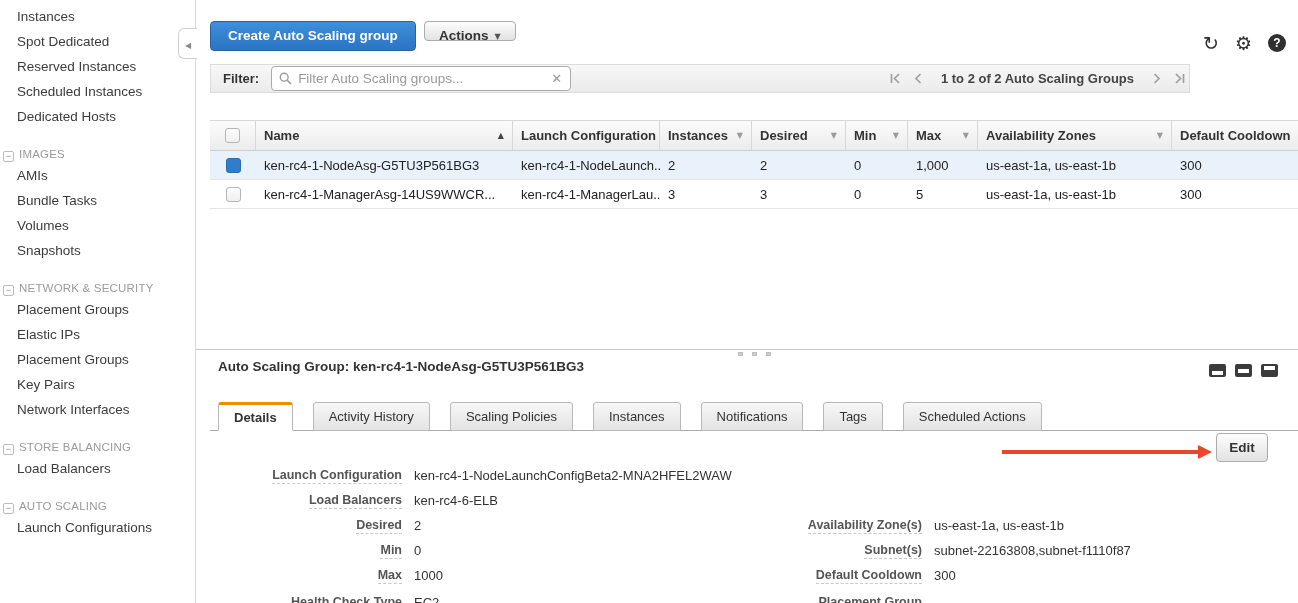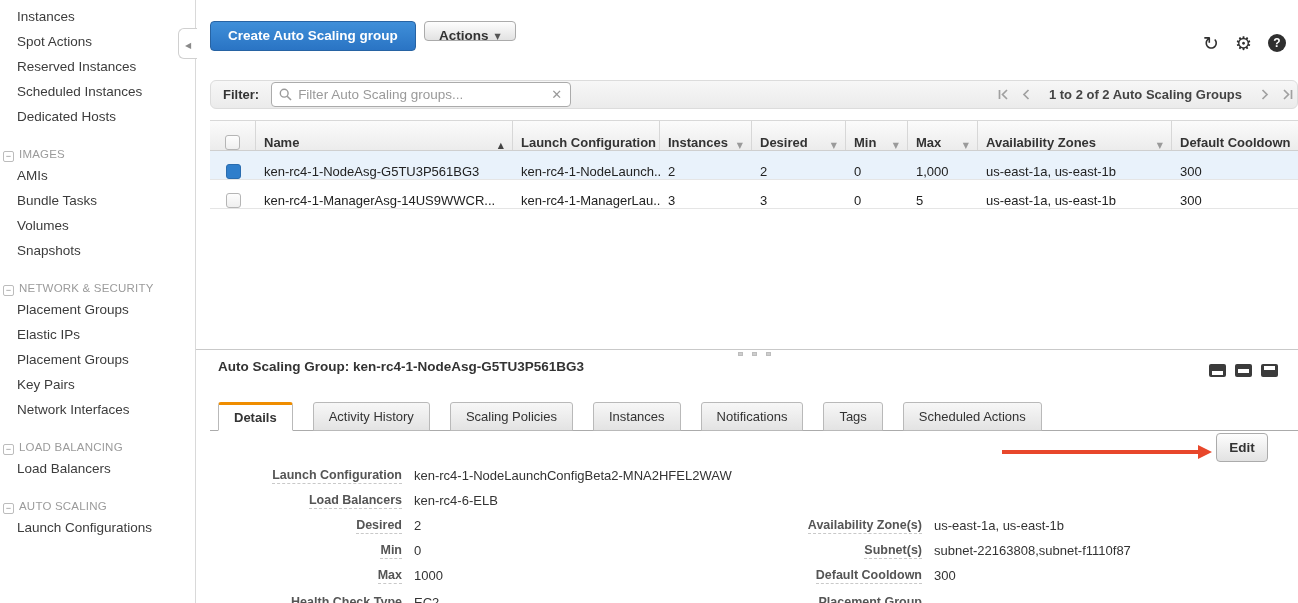--- a/index.html
+++ b/index.html
@@ -61,23 +61,23 @@
   #actions-btn .chev { font-size:8px; color:#555; margin-left:6px; vertical-align:1px; }
   #top-icons { position:absolute; right:12px; top:33px; display:flex; gap:16px; align-items:center; }
   .tool-ico { font-size:19px; color:#2f2f2f; cursor:pointer; line-height:20px; }
   #help-ico {
     width:18px; height:18px; border-radius:50%; background:#2f2f2f; color:#fff;
     font-size:12px; font-weight:bold; text-align:center; line-height:18px; cursor:pointer;
   }
 
   
   #filter-bar {
-    position:absolute; left:210px; top:80px; width:1088px; height:29px;
+    position:absolute; left:210px; top:64px; width:980px; height:29px;
     background:linear-gradient(#f7f7f7,#ebebeb); border:1px solid #dcdcdc;
-    border-radius:6px; display:flex; align-items:center;
+    border-radius:0; display:flex; align-items:center;
   }
   #filter-label { font-weight:bold; margin-left:12px; color:#333; }
   #search-wrap {
     position:relative; margin-left:12px; width:300px; height:25px;
     background:#fff; border:1px solid #ababab; border-radius:4px;
     display:flex; align-items:center;
   }
   #search-wrap svg { margin-left:7px; }
   #search-input {
     border:none; outline:none; flex:1; font-size:13.5px; color:#333;
@@ -91,21 +91,21 @@
 
   
   #table { position:absolute; left:210px; top:120px; width:1098px; }
   .tr { display:flex; width:1098px; }
   .thead {
     height:31px; background:linear-gradient(#fbfbfb,#ececec);
     border-top:1px solid #d8d8d8; border-bottom:1px solid #cfcfcf;
     font-weight:bold; color:#333;
   }
   .td, .th {
-    display:flex; align-items:flex-end; padding:0 8px; white-space:nowrap; overflow:hidden;
+    display:flex; align-items:center; padding:0 8px; white-space:nowrap; overflow:hidden;
   }
   .th { border-right:1px solid #d7d7d7; justify-content:space-between; cursor:pointer; }
   .th:last-child { border-right:none; }
   .sort { font-size:8px; color:#9a9a9a; margin-left:6px; }
   .sort.asc { color:#444; }
   .c-check { width:46px; justify-content:center; }
   .c-name { width:257px; }
   .c-launch { width:147px; }
   .c-inst { width:92px; }
   .c-des { width:94px; }
@@ -164,21 +164,21 @@
   .f-label span { border-bottom:1px dashed #c9c9c9; padding-bottom:1px; }
   .f-value { color:#333; margin-left:12px; white-space:nowrap; }
 </style>
 </head>
 <body>
 
 <div id="app">
 
   <div id="sidebar">
     <div class="nav-item">Instances</div>
-    <div class="nav-item">Spot Actions</div>
+    <div class="nav-item">Spot Dedicated</div>
     <div class="nav-item">Reserved Instances</div>
     <div class="nav-item">Scheduled Instances</div>
     <div class="nav-item">Dedicated Hosts</div>
 
     <div class="nav-section">
       <span class="collapse-box">−</span><span>IMAGES</span>
     </div>
     <div class="nav-item">AMIs</div>
     <div class="nav-item">Bundle Tasks</div>
 
@@ -188,21 +188,21 @@
     <div class="nav-section">
       <span class="collapse-box">−</span><span>NETWORK &amp; SECURITY</span>
     </div>
     <div class="nav-item">Placement Groups</div>
     <div class="nav-item">Elastic IPs</div>
     <div class="nav-item">Placement Groups</div>
     <div class="nav-item">Key Pairs</div>
     <div class="nav-item">Network Interfaces</div>
 
     <div class="nav-section">
-      <span class="collapse-box">−</span><span>LOAD BALANCING</span>
+      <span class="collapse-box">−</span><span>STORE BALANCING</span>
     </div>
     <div class="nav-item">Load Balancers</div>
 
     <div class="nav-section">
       <span class="collapse-box">−</span><span>AUTO SCALING</span>
     </div>
     <div class="nav-item">Launch Configurations</div>
   </div>
   <div id="collapse-tab">
     <span class="tri icon-font">◀</span>

